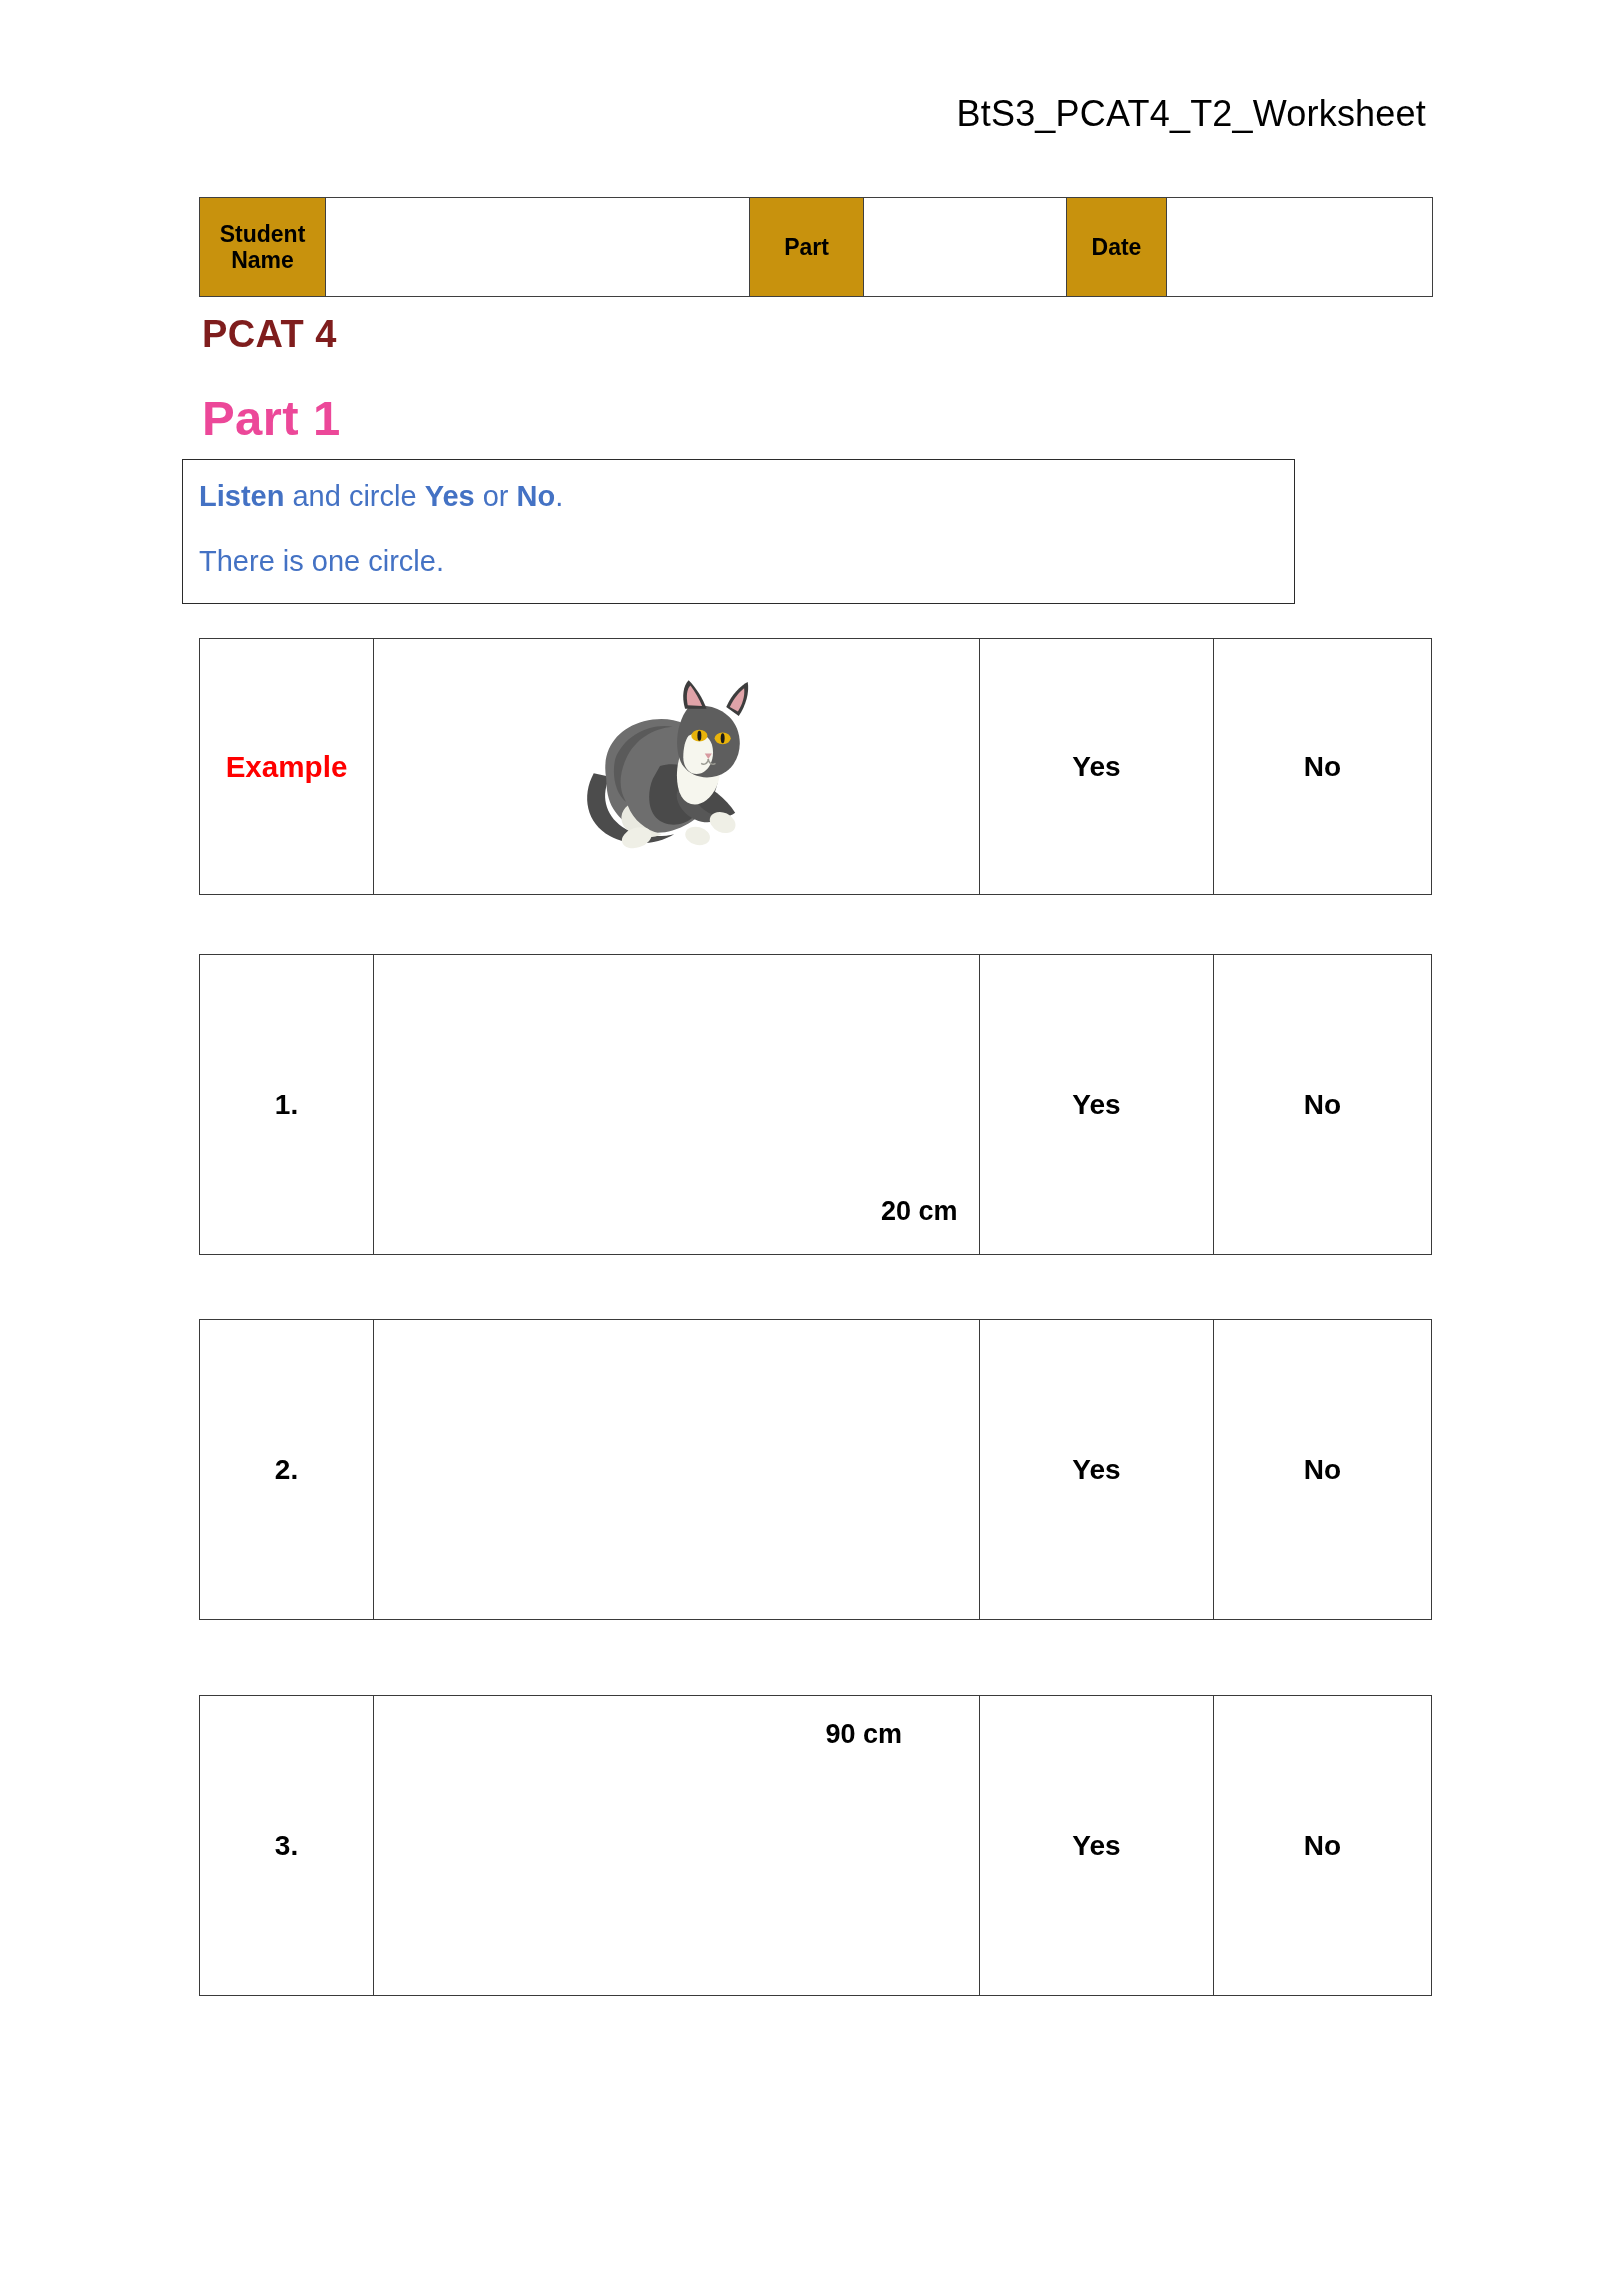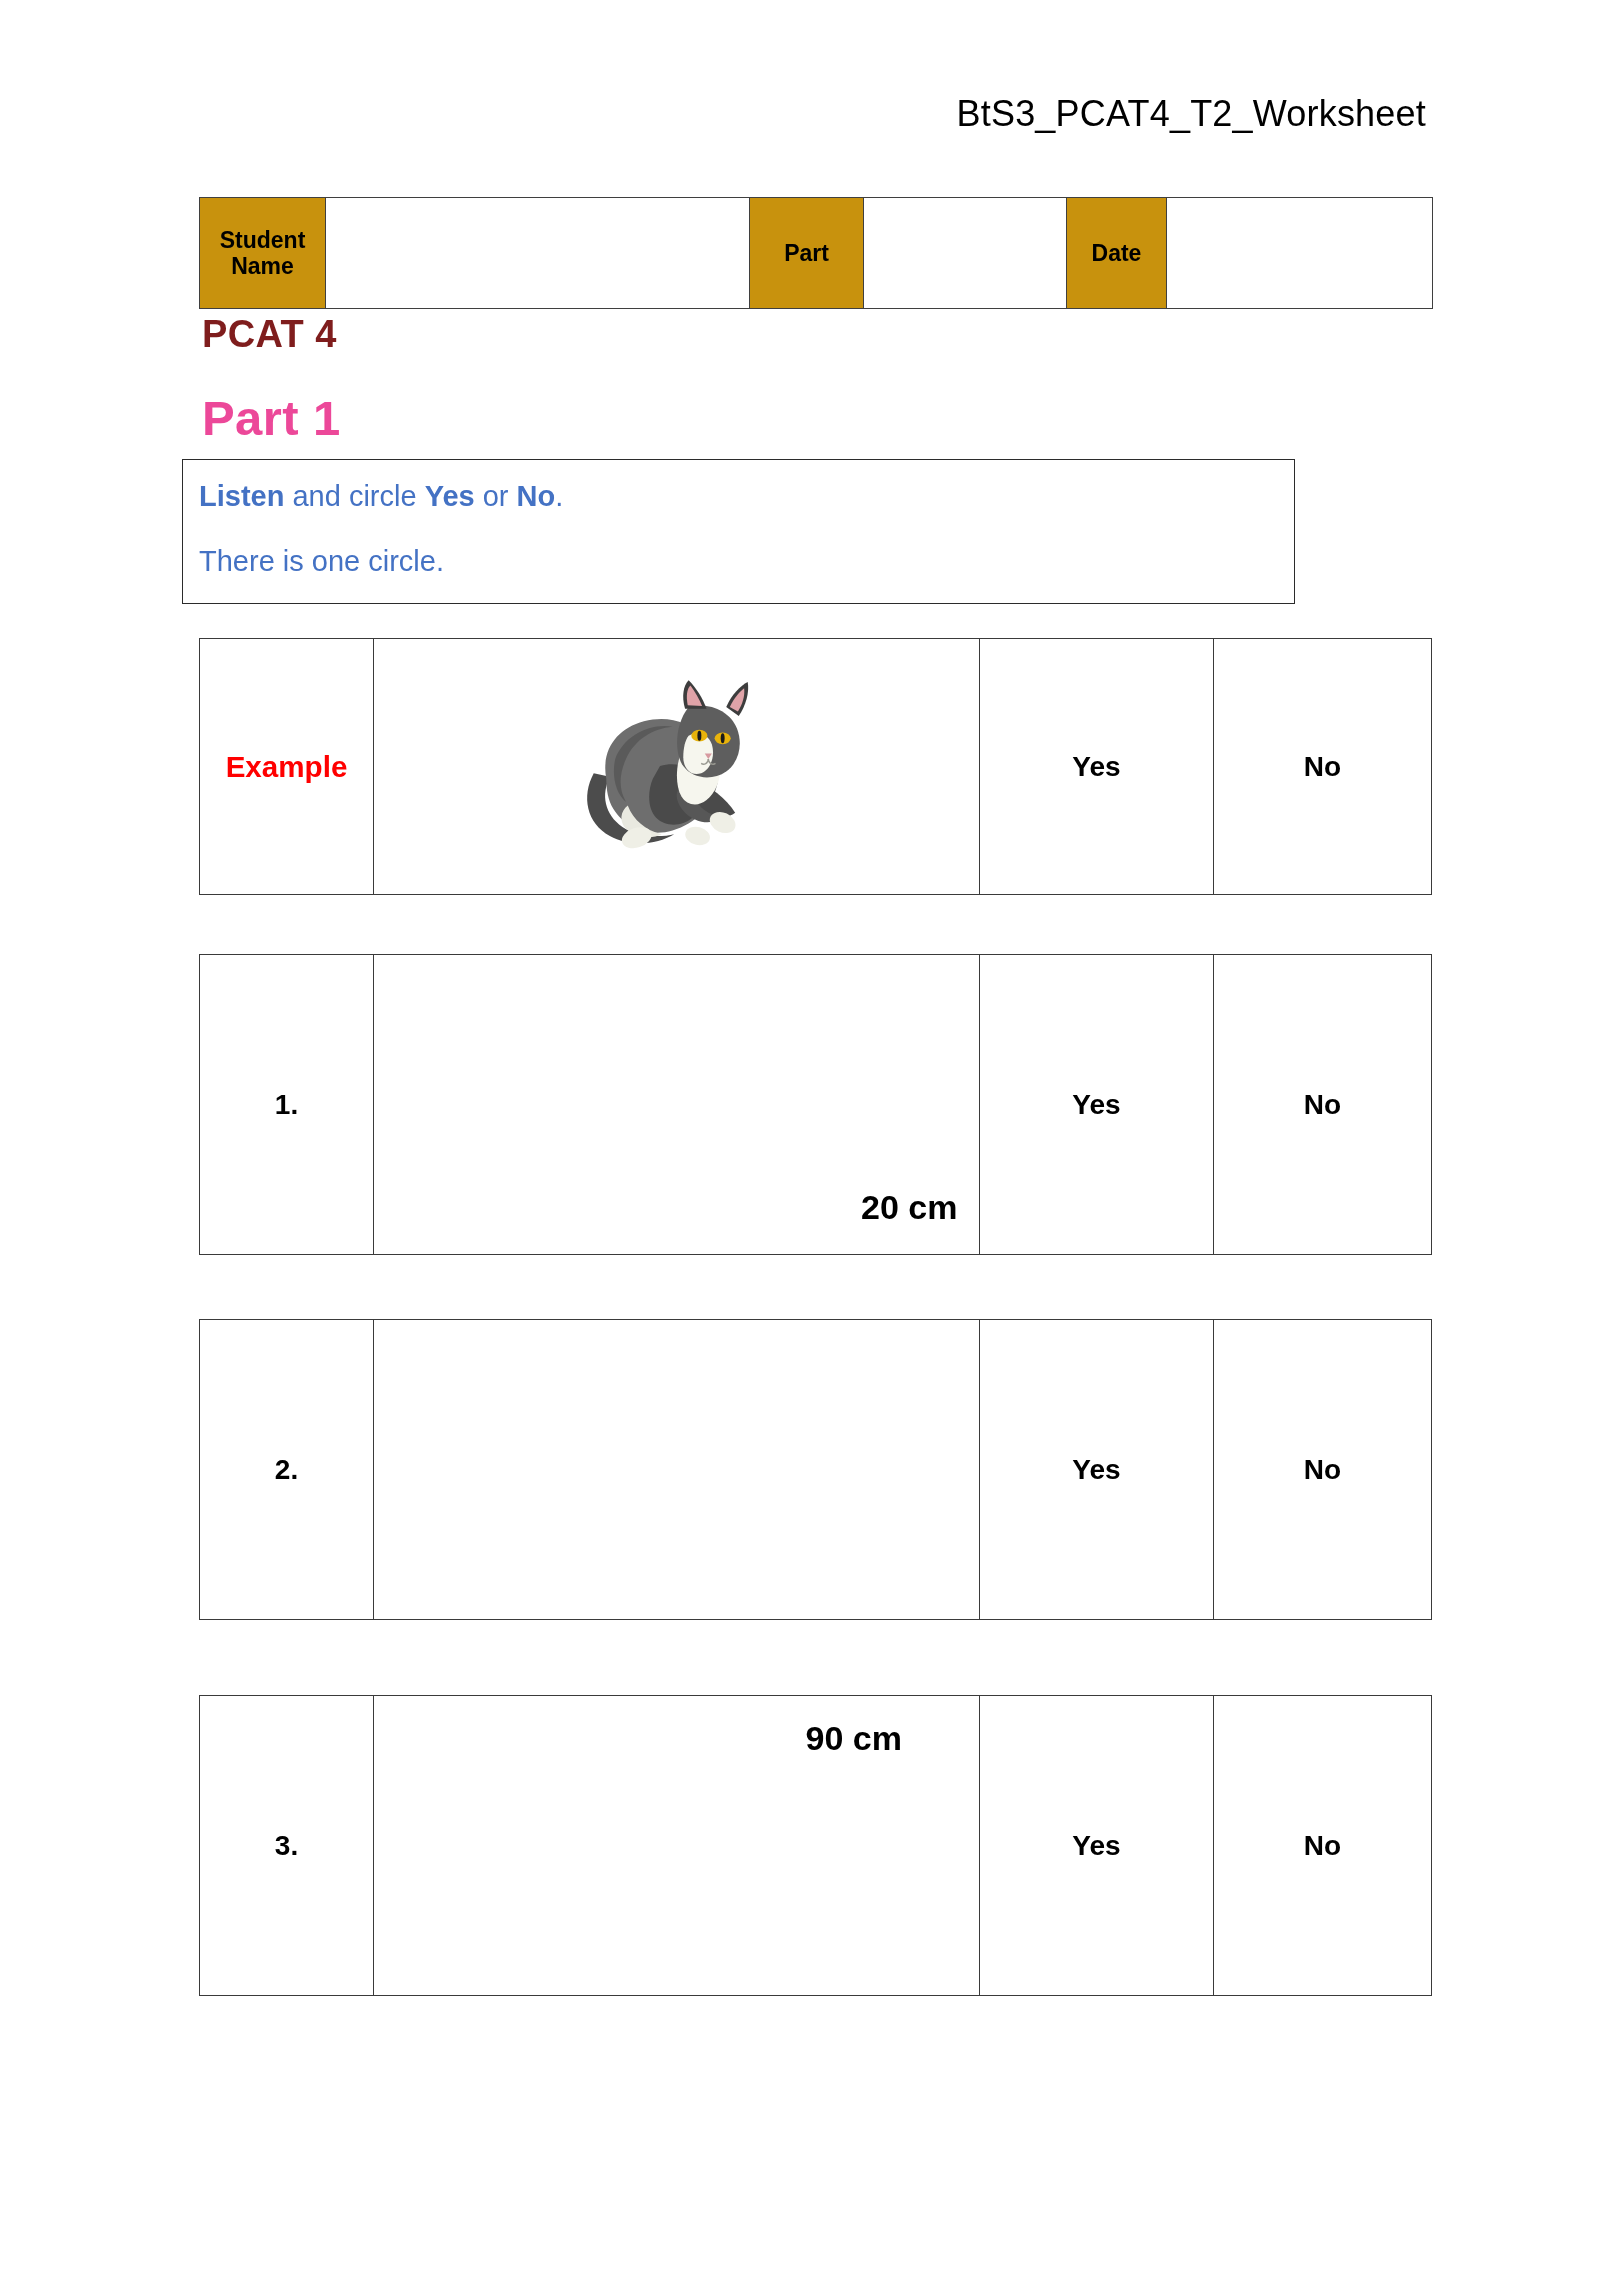--- a/index.html
+++ b/index.html
@@ -32,21 +32,21 @@
     color: #000000;
     letter-spacing: 0.2px;
   }
 
   
   .info-table {
     position: absolute;
     left: 199px;
     top: 197px;
     width: 1227px;
-    height: 112px;
+    height: 100px;
     border-collapse: collapse;
     table-layout: fixed;
   }
   .info-table td {
     border: 1.8px solid #3f3f3f;
     padding: 0;
     vertical-align: middle;
     text-align: center;
     font-size: 23px;
     font-weight: bold;
@@ -146,21 +146,21 @@
   .cell-body {
     position: relative;
   }
   .body-inner {
     position: relative;
     width: 100%;
     height: 100%;
   }
   .measure {
     position: absolute;
-    font-size: 34px;
+    font-size: 27px;
     font-weight: bold;
     font-family: "Liberation Sans", sans-serif;
     color: #000000;
     white-space: nowrap;
   }
   .measure.m20 { right: 21.5px; bottom: 27px; }
   .measure.m90 { right: 77px; top: 23px; }
 
   
   .cat-wrap {

